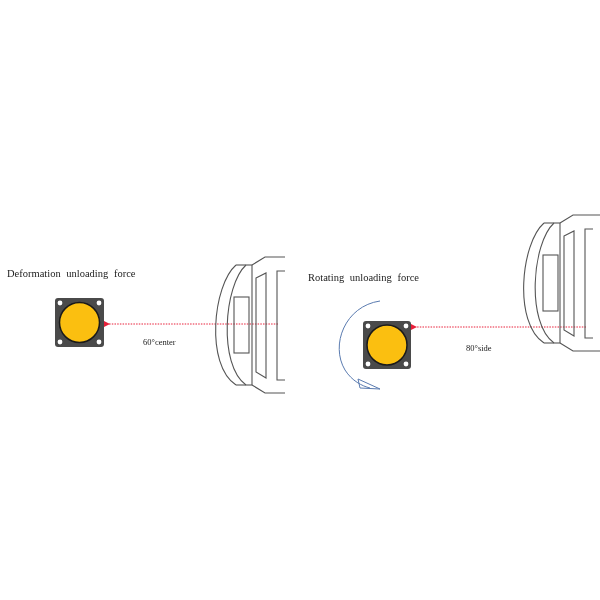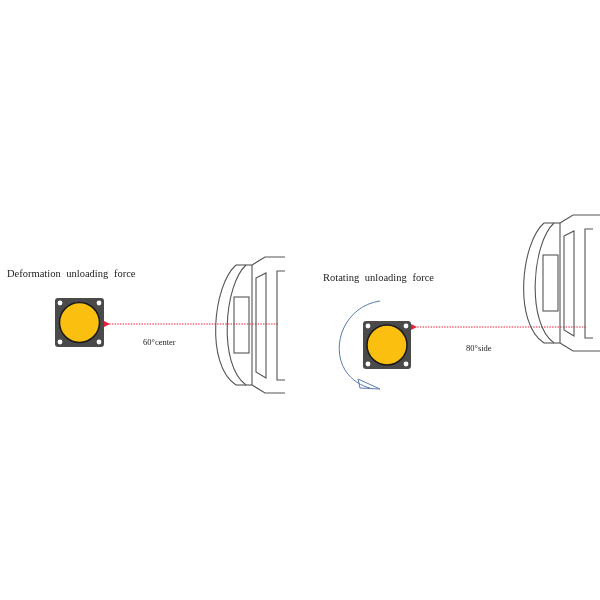--- a/index.html
+++ b/index.html
@@ -71,16 +71,16 @@
       <polyline points="560,343 573,351 600,351"></polyline>
       <rect x="543" y="255" width="15" height="56"></rect>
       <polygon points="564,236 574,231 574,336 564,330"></polygon>
       <polyline points="593,229 585,229 585,338 593,338"></polyline>
     </g>
   </svg>
 
   <div class="label title" style="left:7px; top:268px;">Deformation unloading force</div>
   <div class="label small" style="left:143px; top:337px;">60°center</div>
 
-  <div class="label title" style="left:323px; top:272px;">Rotating unloading force</div>
+  <div class="label title" style="left:308px; top:272px;">Rotating unloading force</div>
   <div class="label small" style="left:466px; top:343px;">80°side</div>
 
 </div>
 
 </body></html>

